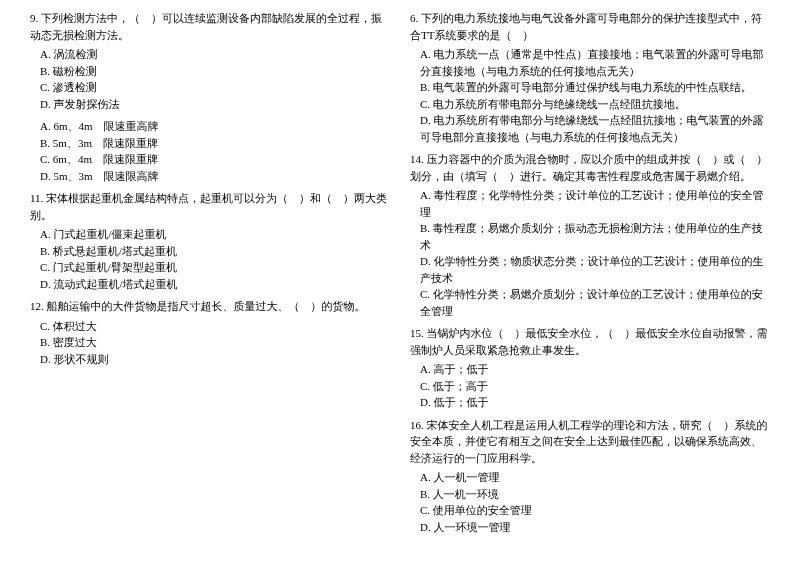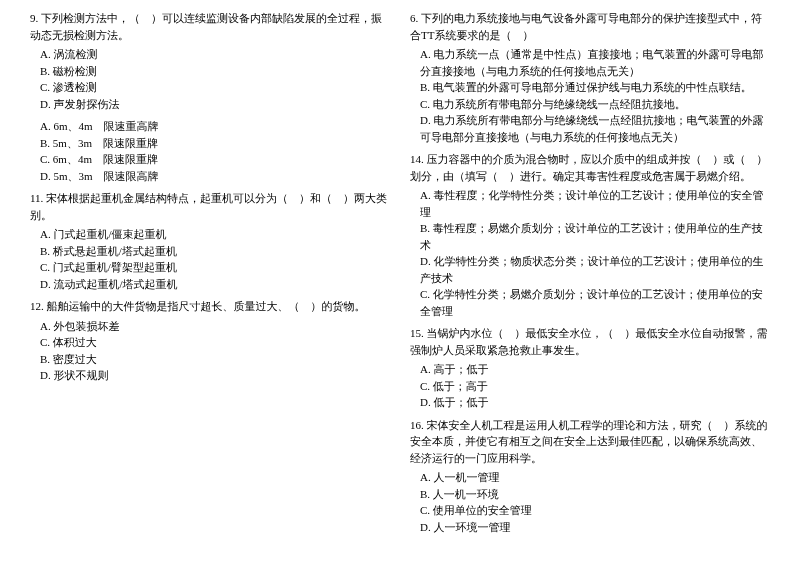--- a/index.html
+++ b/index.html
@@ -62,40 +62,39 @@
     <div class="question-block">
       <div class="question-text">11. 宋体根据起重机金属结构特点，起重机可以分为（　）和（　）两大类别。</div>
       <div class="option">A. 门式起重机/僵束起重机</div>
       <div class="option">B. 桥式悬起重机/塔式起重机</div>
       <div class="option">C. 门式起重机/臂架型起重机</div>
       <div class="option">D. 流动式起重机/塔式起重机</div>
     </div>
 
     <div class="question-block">
       <div class="question-text">12. 船舶运输中的大件货物是指尺寸超长、质量过大、（　）的货物。</div>
-      <div class="option">A. 外包装损坏差</div>
       <div class="option">C. 体积过大</div>
       <div class="option">B. 密度过大</div>
       <div class="option">D. 形状不规则</div>
     </div>
   </div>
 
   <div class="column">
     <div class="question-block">
       <div class="question-text">6. 下列的电力系统接地与电气设备外露可导电部分的保护连接型式中，符合TT系统要求的是（　）</div>
       <div class="option">A. 电力系统一点（通常是中性点）直接接地；电气装置的外露可导电部分直接接地（与电力系统的任何接地点无关）</div>
       <div class="option">B. 电气装置的外露可导电部分通过保护线与电力系统的中性点联结。</div>
       <div class="option">C. 电力系统所有带电部分与绝缘绕线一点经阻抗接地。</div>
       <div class="option">D. 电力系统所有带电部分与绝缘绕线一点经阻抗接地；电气装置的外露可导电部分直接接地（与电力系统的任何接地点无关）</div>
     </div>
 
     <div class="question-block">
       <div class="question-text">14. 压力容器中的介质为混合物时，应以介质中的组成并按（　）或（　）划分，由（填写（　）进行。确定其毒害性程度或危害属于易燃介绍。</div>
       <div class="option">A. 毒性程度；化学特性分类；设计单位的工艺设计；使用单位的安全管理</div>
-      <div class="option">B. 毒性程度；易燃介质划分；设计单位的工艺设计；使用单位的生产技术</div>
+      <div class="option">B. 毒性程度；易燃介质划分；振动态无损检测方法；使用单位的生产技术</div>
       <div class="option">D. 化学特性分类；物质状态分类；设计单位的工艺设计；使用单位的生产技术</div>
       <div class="option">C. 化学特性分类；易燃介质划分；设计单位的工艺设计；使用单位的安全管理</div>
     </div>
 
     <div class="question-block">
       <div class="question-text">15. 当锅炉内水位（　）最低安全水位，（　）最低安全水位自动报警，需强制炉人员采取紧急抢救止事发生。</div>
       <div class="option">A. 高于；低于</div>
       <div class="option">C. 低于；高于</div>
       <div class="option">D. 低于；低于</div>
     </div>

